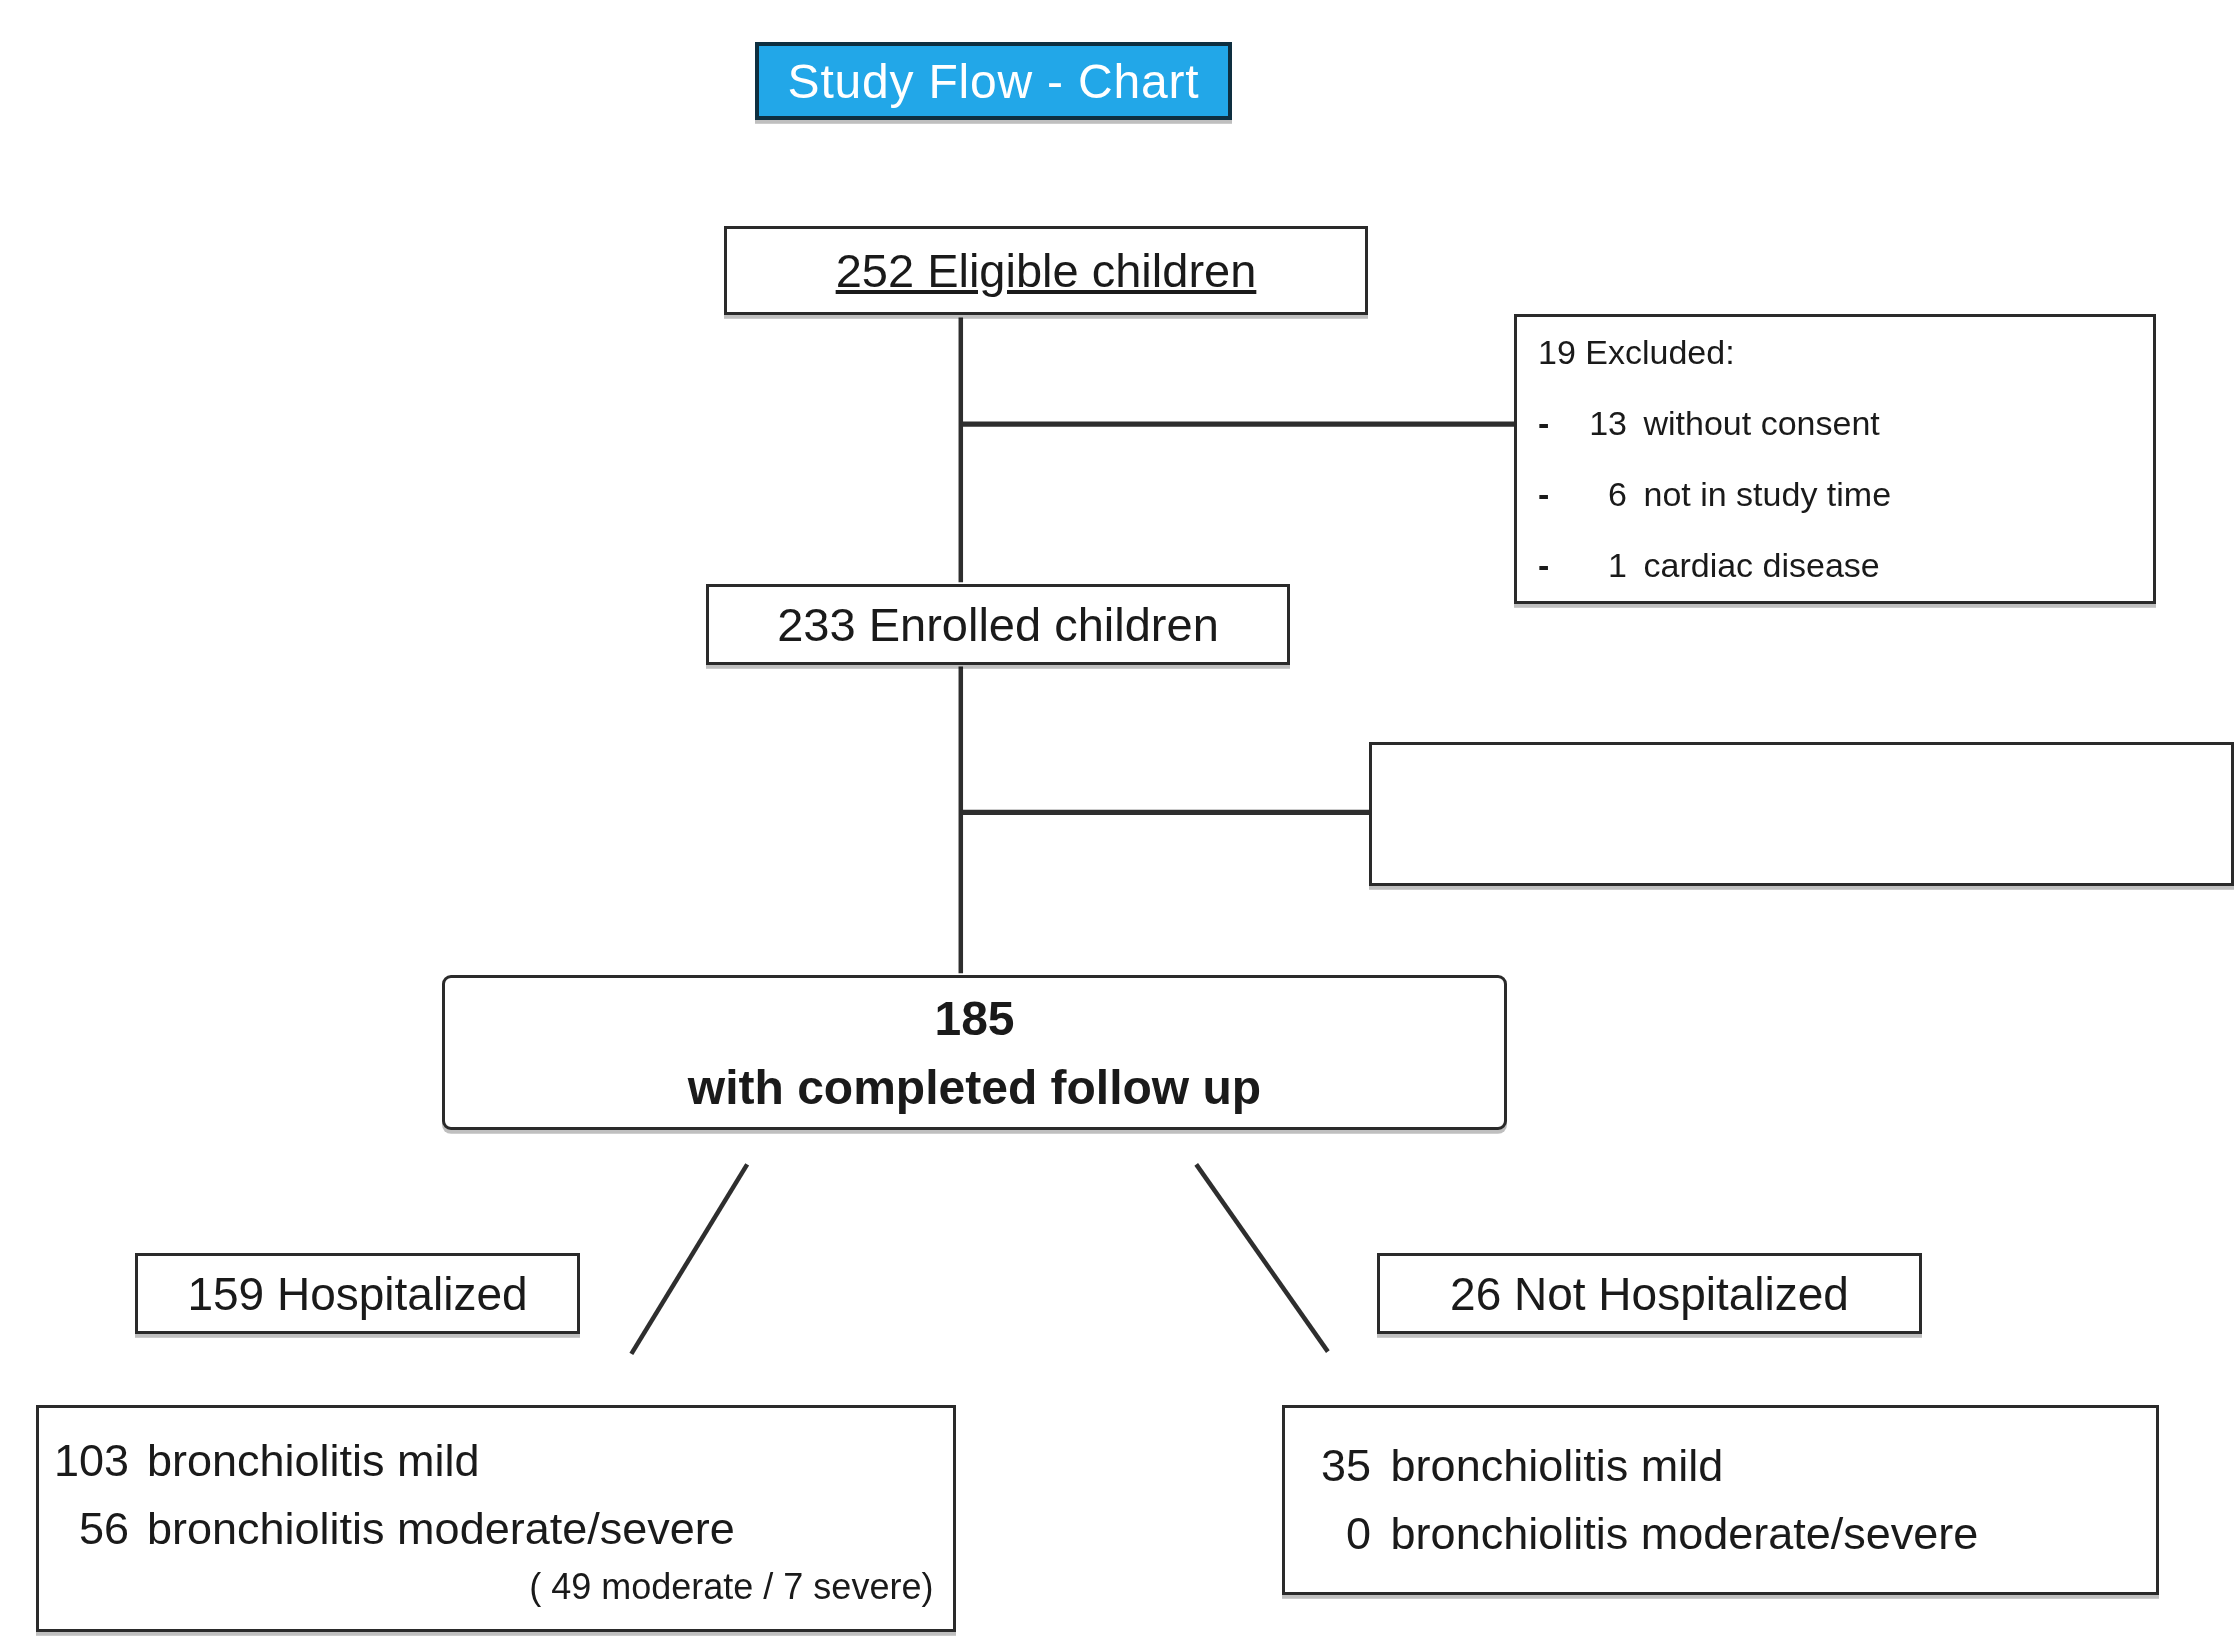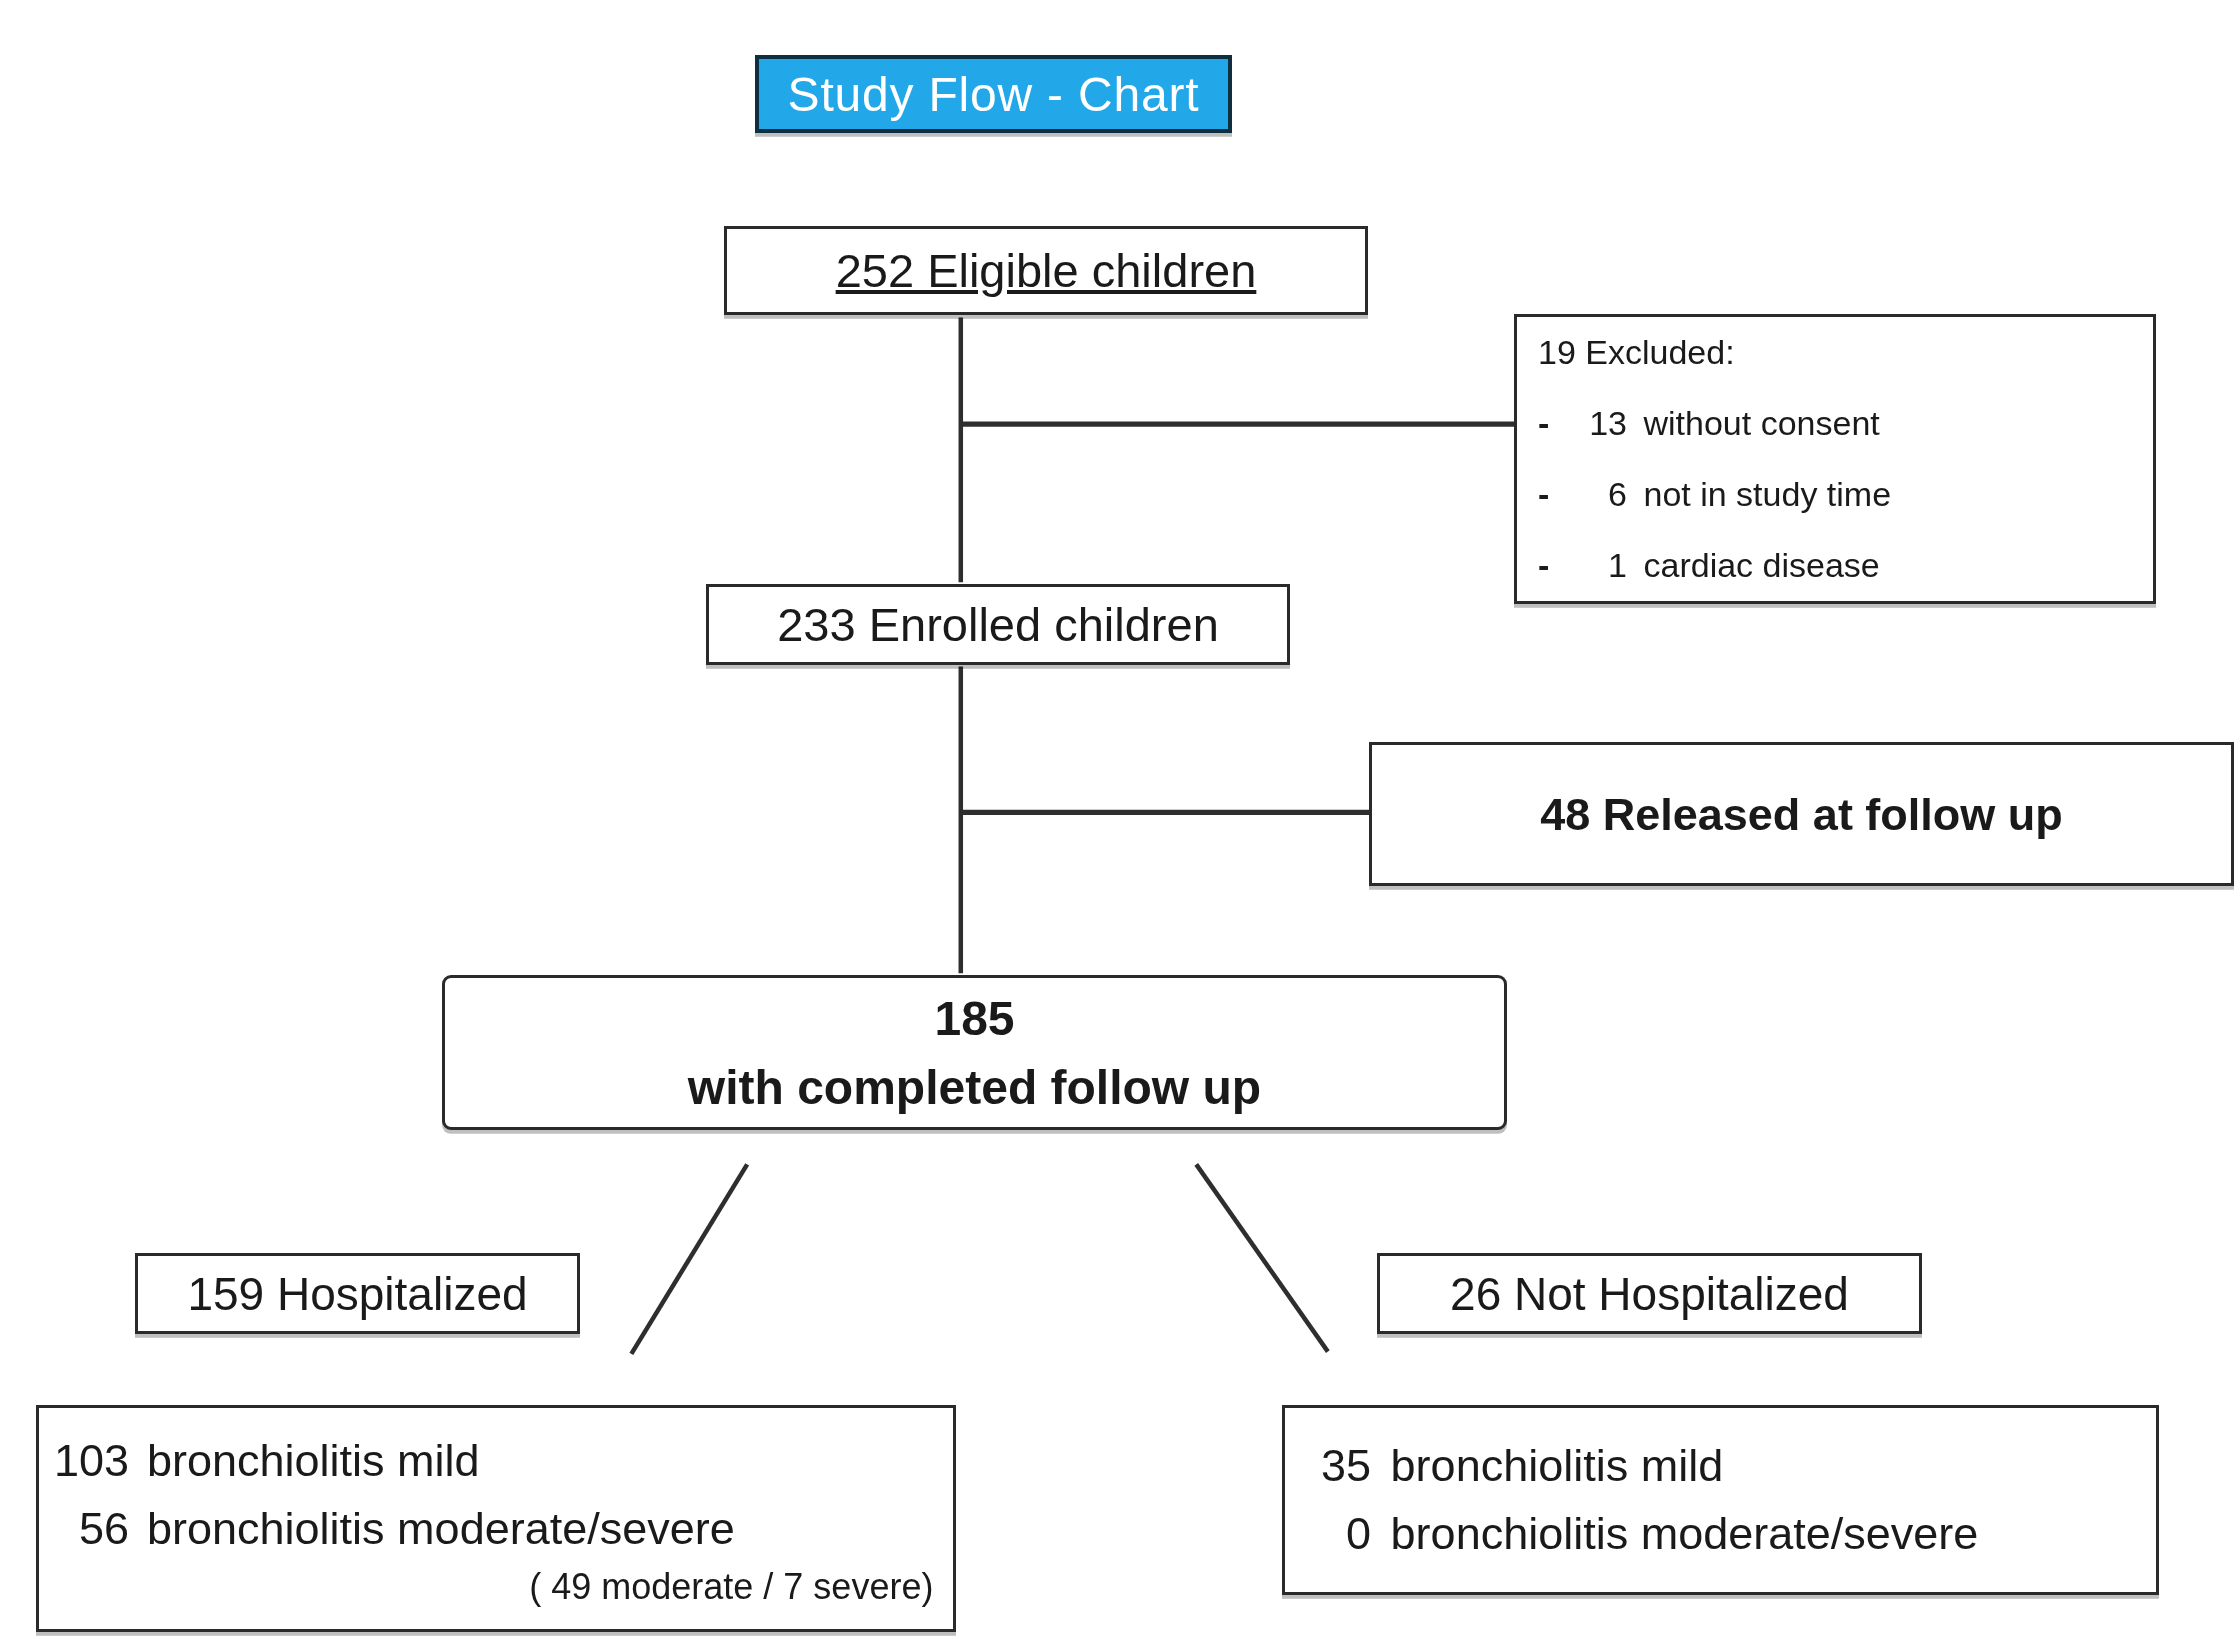--- a/index.html
+++ b/index.html
@@ -11,21 +11,21 @@
   svg.connectors{position:absolute;left:0;top:0;width:2239px;height:1645px;}
   .box{
     position:absolute;background:#ffffff;border:3px solid #2a2a2a;
     box-sizing:border-box;display:flex;flex-direction:column;
     align-items:center;justify-content:center;
     box-shadow:0 3.8px 0 rgba(0,0,0,0.25);
   }
   .title-box{
     left:755px;top:42px;width:477px;height:78px;
     background:#22a7e8;border:4.5px solid #0e2f40;
-    font-size:48px;color:#ffffff;letter-spacing:0.8px;margin-top:13px;
+    font-size:48px;color:#ffffff;letter-spacing:0.8px;
   }
   .eligible-box{left:724px;top:226px;width:644px;height:89px;font-size:47px;text-decoration:underline;}
   .excluded-box{
     left:1514px;top:290px;width:642px;height:290px;
     align-items:flex-start;justify-content:center;padding-left:21px;
     font-size:34px;line-height:71px;margin-top:24px;
   }
   .ex-row{display:flex;align-items:baseline;}
   .ex-bullet{font-weight:700;width:35px;}
   .ex-num{display:inline-block;width:54px;text-align:right;margin-right:16.5px;}
@@ -81,21 +81,20 @@
     <span class="ex-num">1</span>
     <span class="ex-label">cardiac disease</span>
   </div>
 </div>
 
 <div class="box enrolled-box">
   <span>233 Enrolled children</span>
 </div>
 
 <div class="box released-box">
-  <div class="released-heading">48 Released at follow up</div>
 </div>
 
 <div class="box completed-box">
   <div>185</div>
   <div>with completed follow up</div>
 </div>
 
 <div class="box hospitalized-box">
   <span>159 Hospitalized</span>
 </div>

